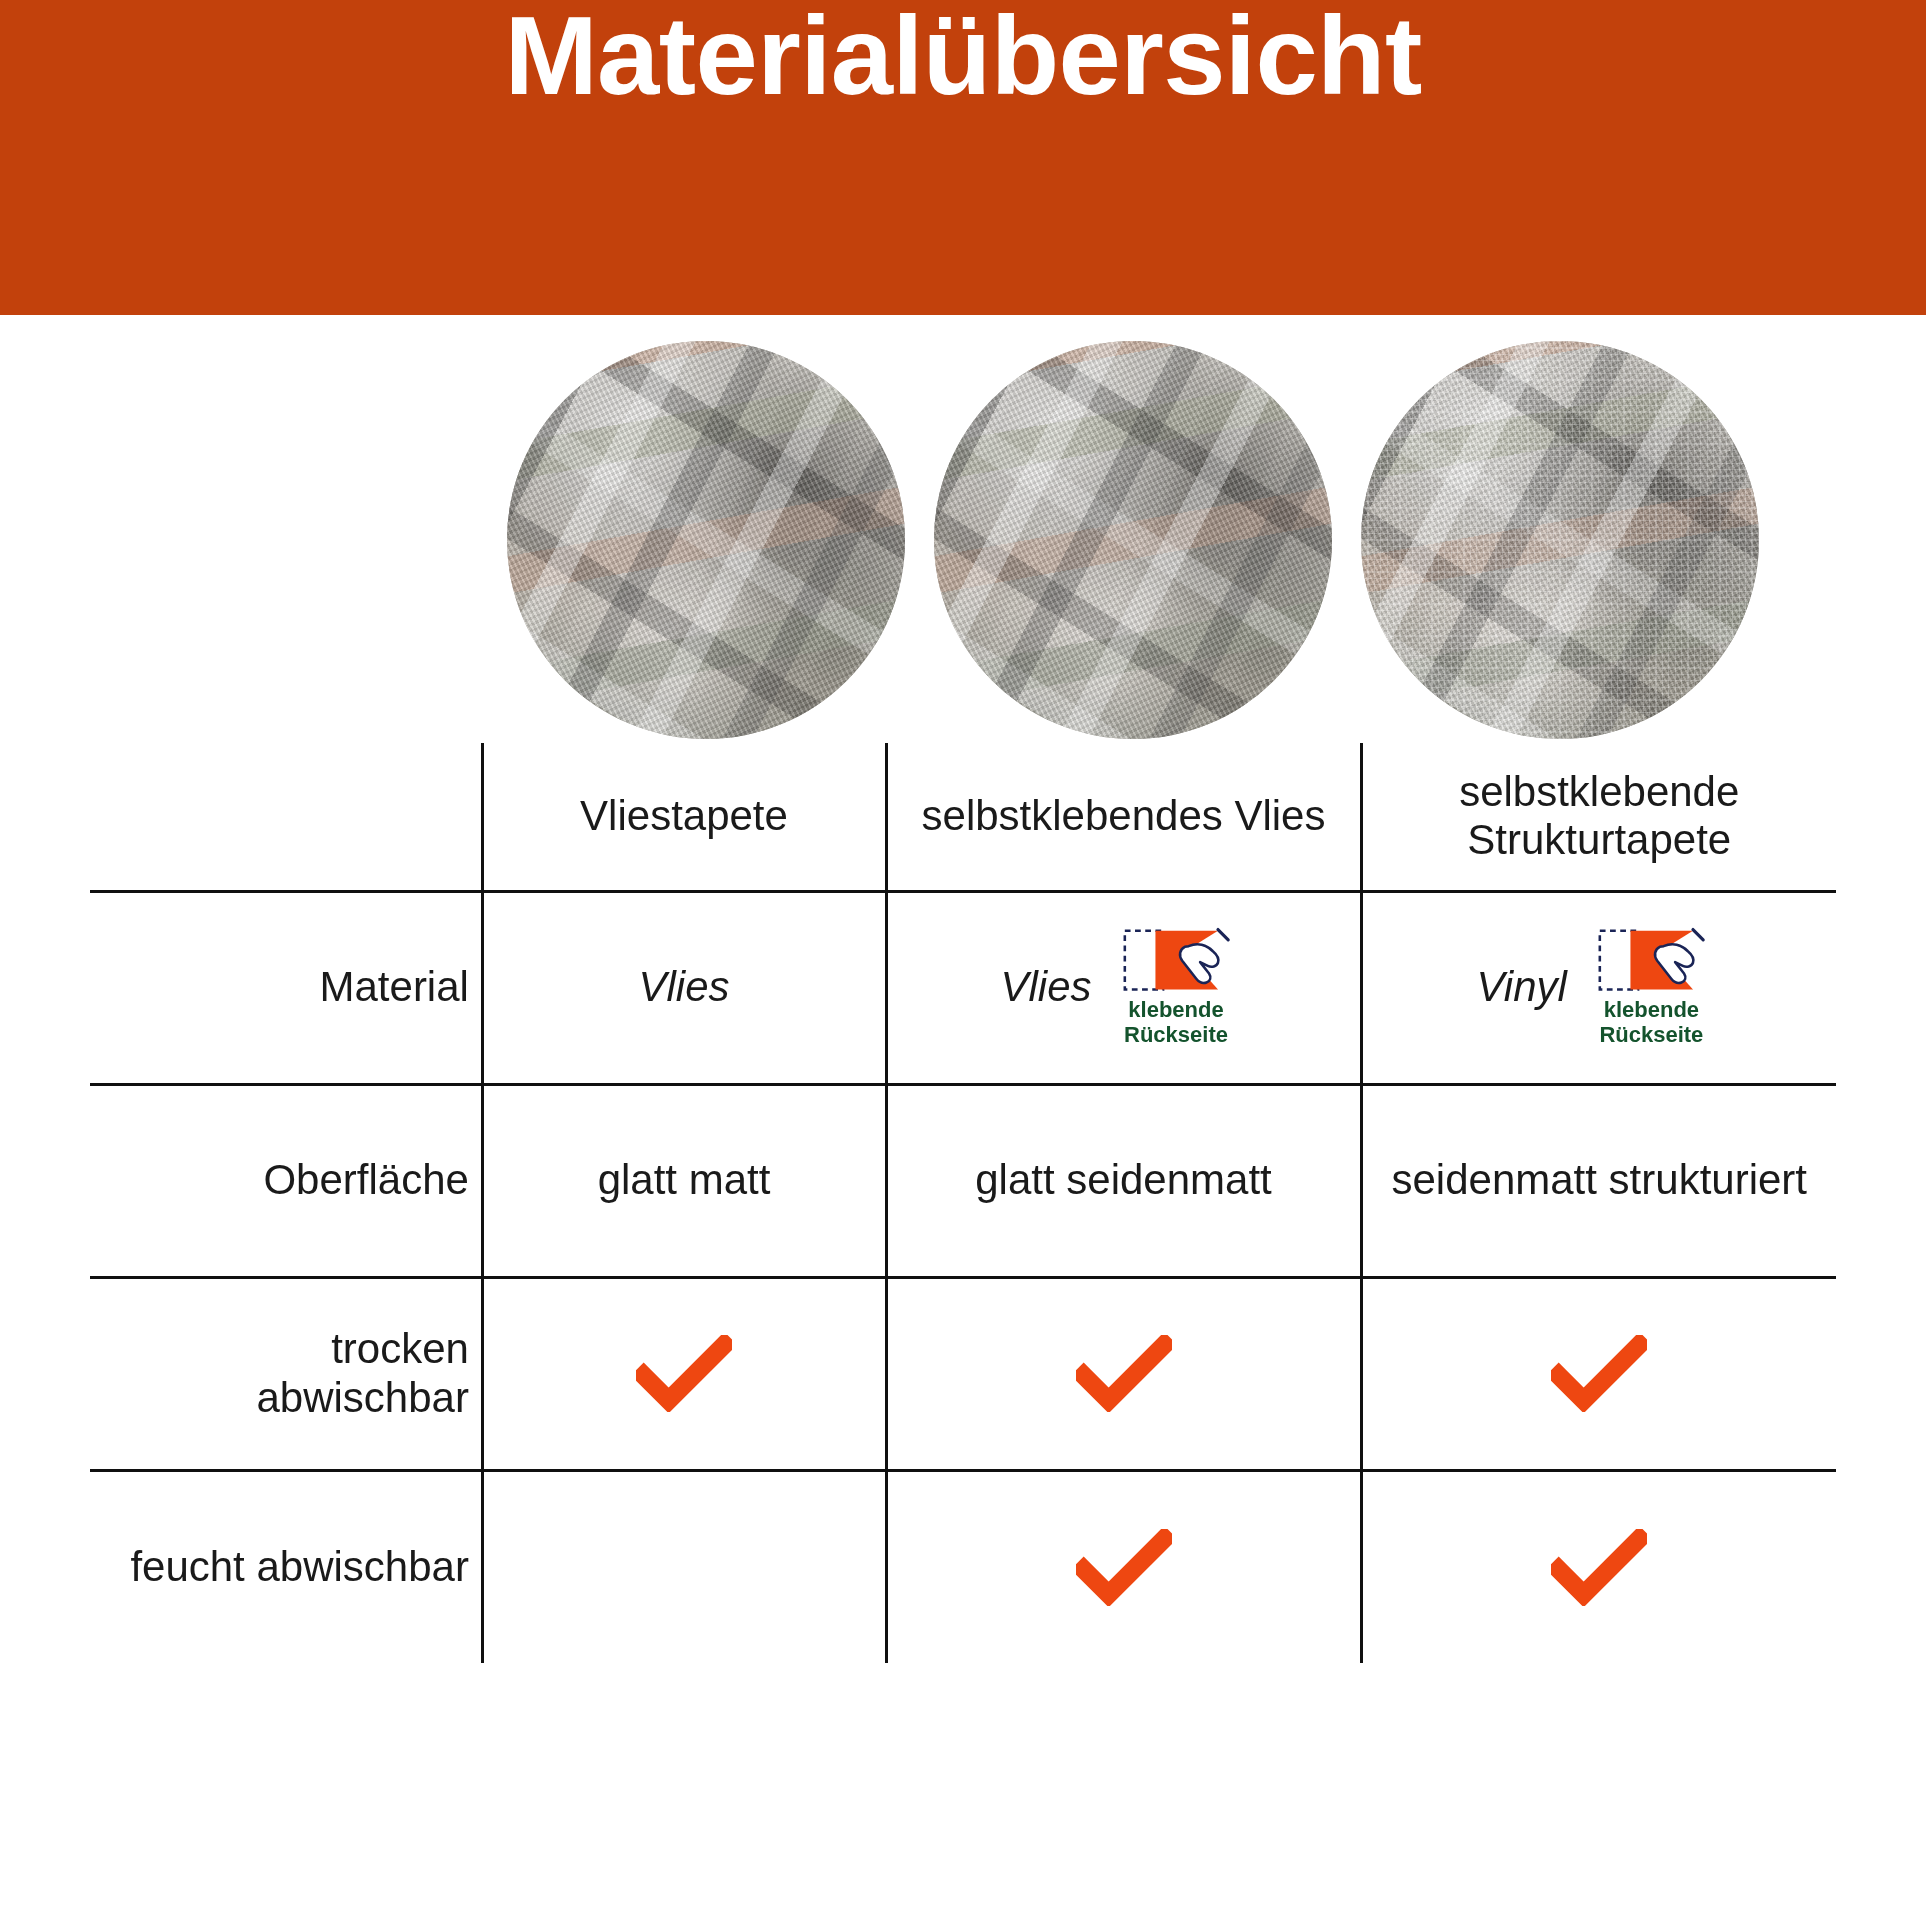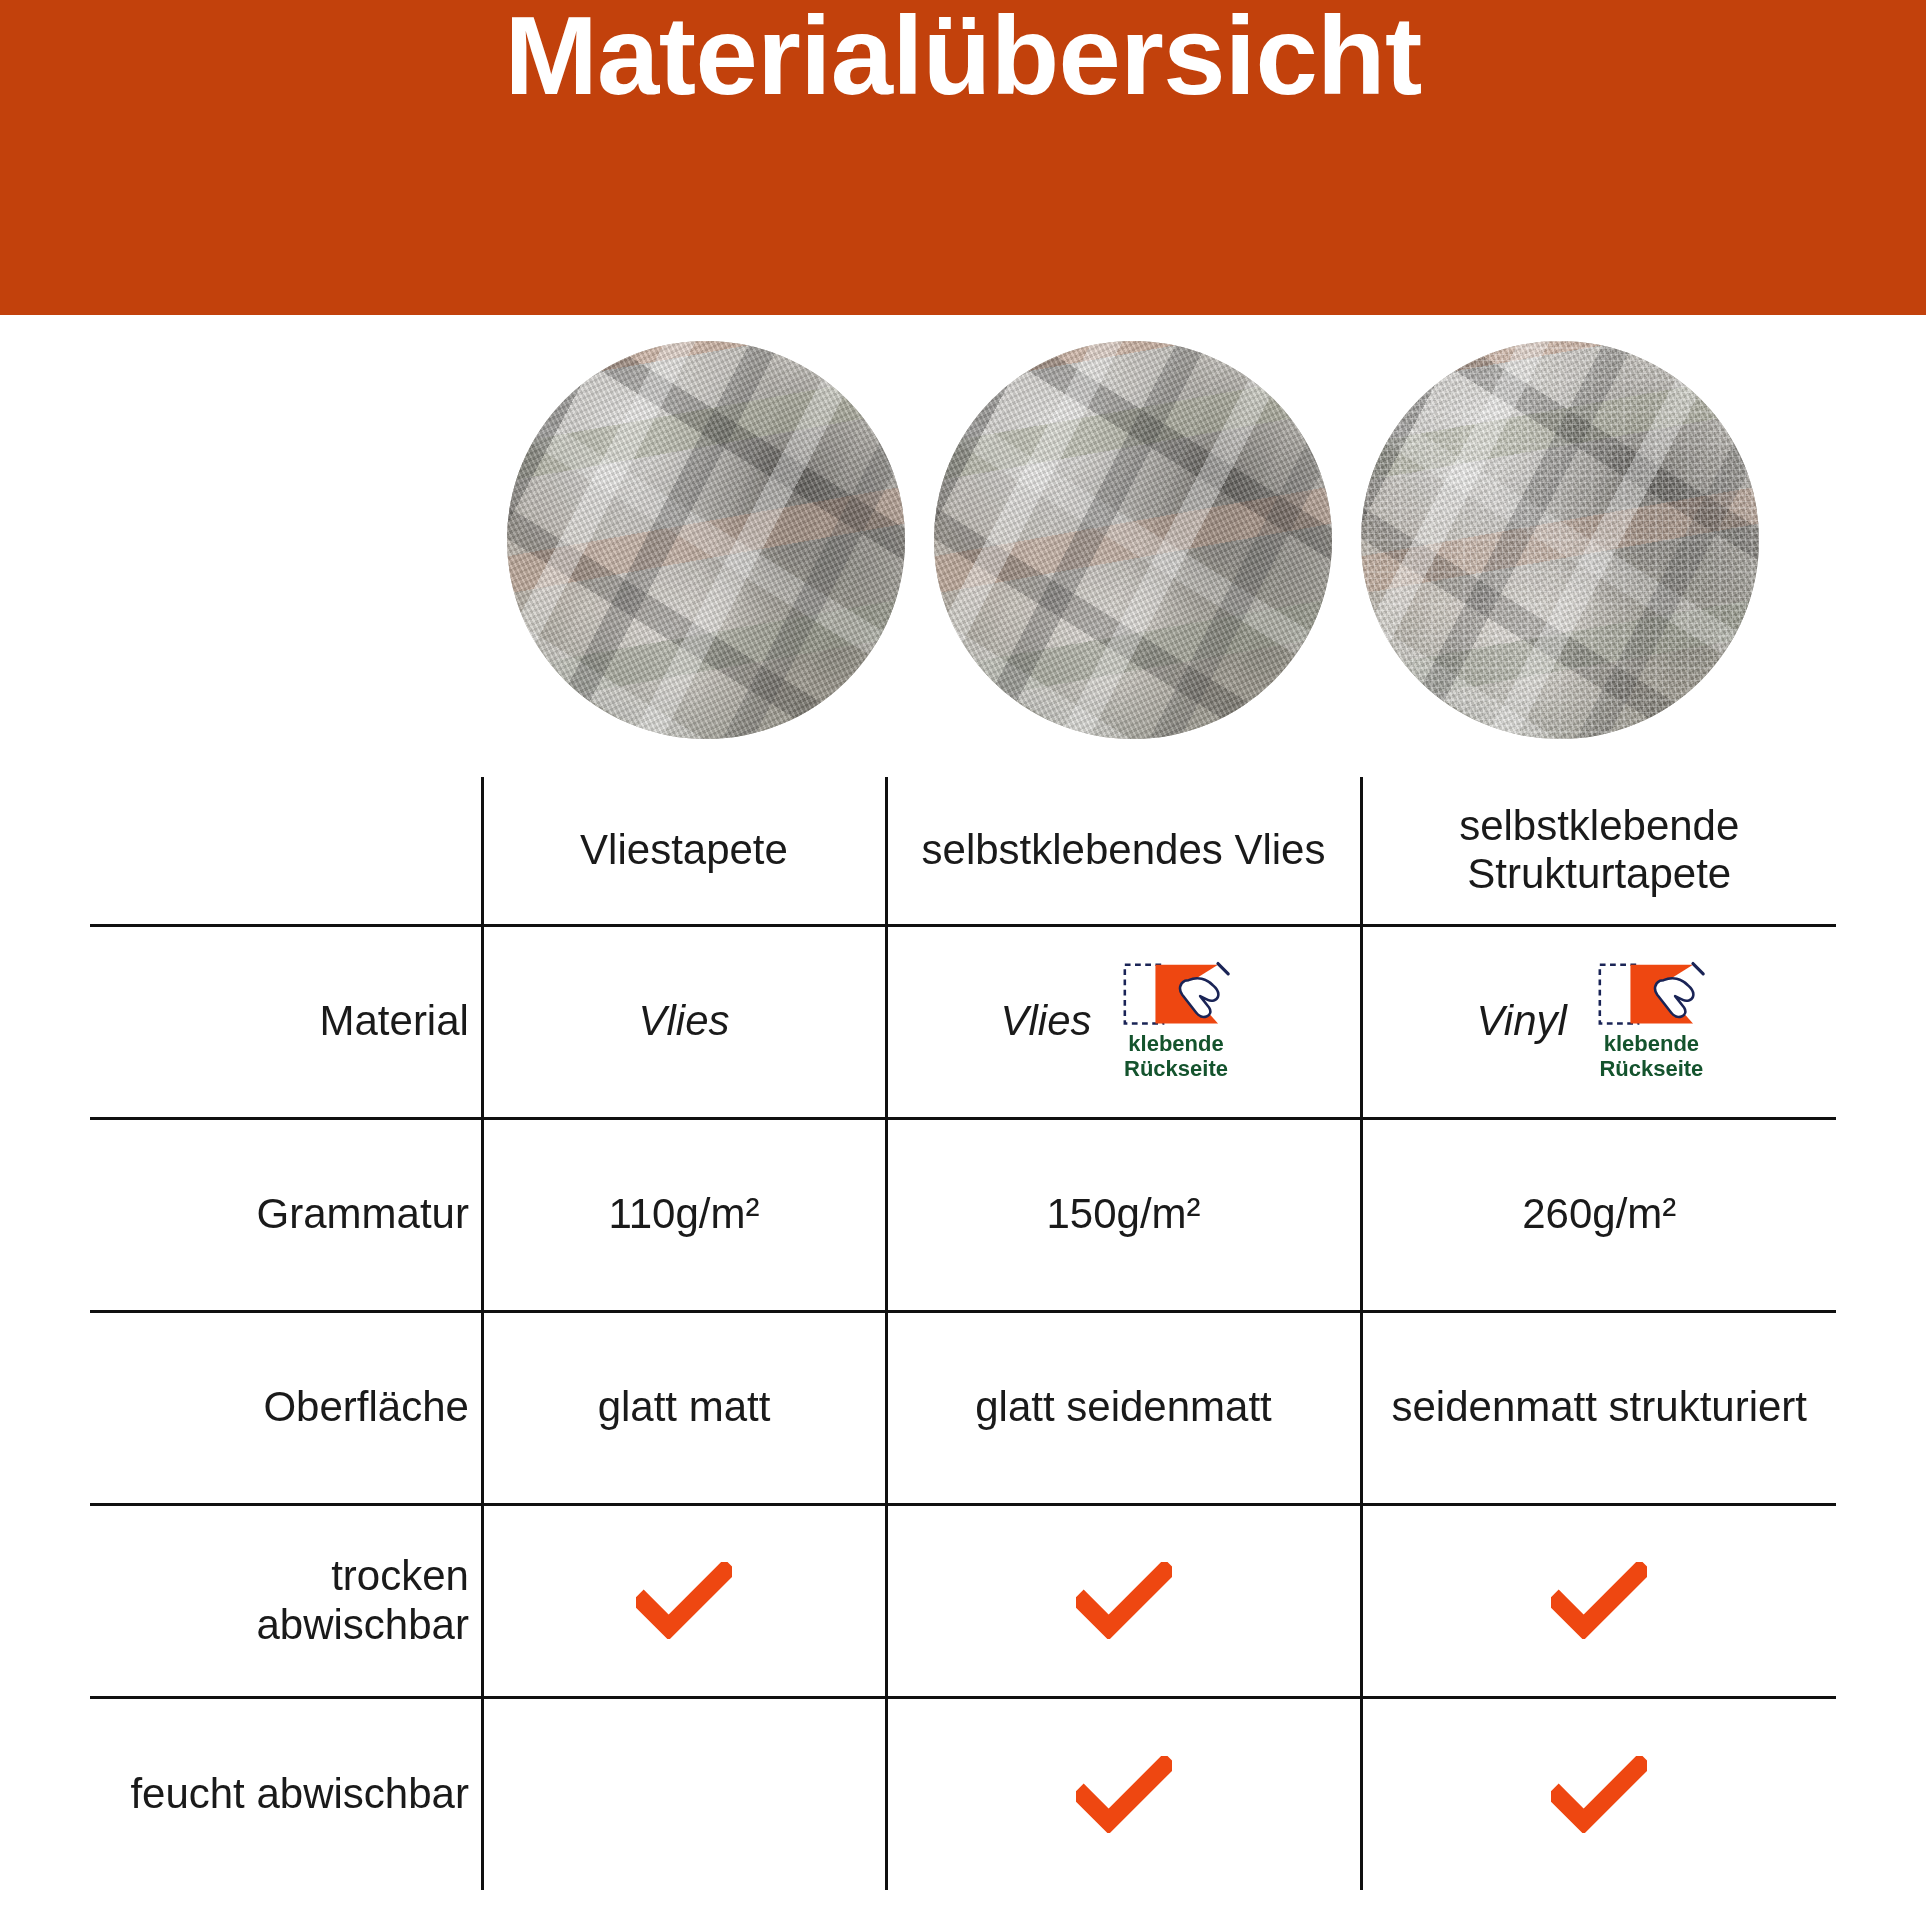--- a/index.html
+++ b/index.html
@@ -102,21 +102,21 @@
     position: absolute;
     inset: 0;
     background-image:
       repeating-linear-gradient(0deg, rgba(255,255,255,0.22) 0 1.3px, rgba(0,0,0,0) 1.3px 6.4px),
       repeating-linear-gradient(90deg, rgba(255,255,255,0.22) 0 1.3px, rgba(0,0,0,0) 1.3px 6.4px);
   }
 
   
   table.matrix {
     position: absolute;
-    top: 462px;
+    top: 428px;
     left: 90px;
     width: 1746px;
     border-collapse: collapse;
     table-layout: fixed;
   }
   table.matrix col.c0 { width: 392px; }
   table.matrix col.c1 { width: 404px; }
   table.matrix col.c2 { width: 475px; }
   table.matrix col.c3 { width: 475px; }
 
@@ -264,26 +264,20 @@
               </svg>
               <span class="badge-label">
                 <span>klebende</span><br>
                 <span>Rückseite</span>
               </span>
             </span>
           </div>
         </td>
       </tr>
 
-      <tr class="body">
-        <td class="rowlabel">Grammatur</td>
-        <td>110g/m²</td>
-        <td>150g/m²</td>
-        <td class="last-col">260g/m²</td>
-      </tr>
 
       <tr class="body">
         <td class="rowlabel">Oberfläche</td>
         <td>glatt matt</td>
         <td>glatt seidenmatt</td>
         <td class="last-col">seidenmatt strukturiert</td>
       </tr>
 
       <tr class="body">
         <td class="rowlabel">trocken abwischbar</td>

